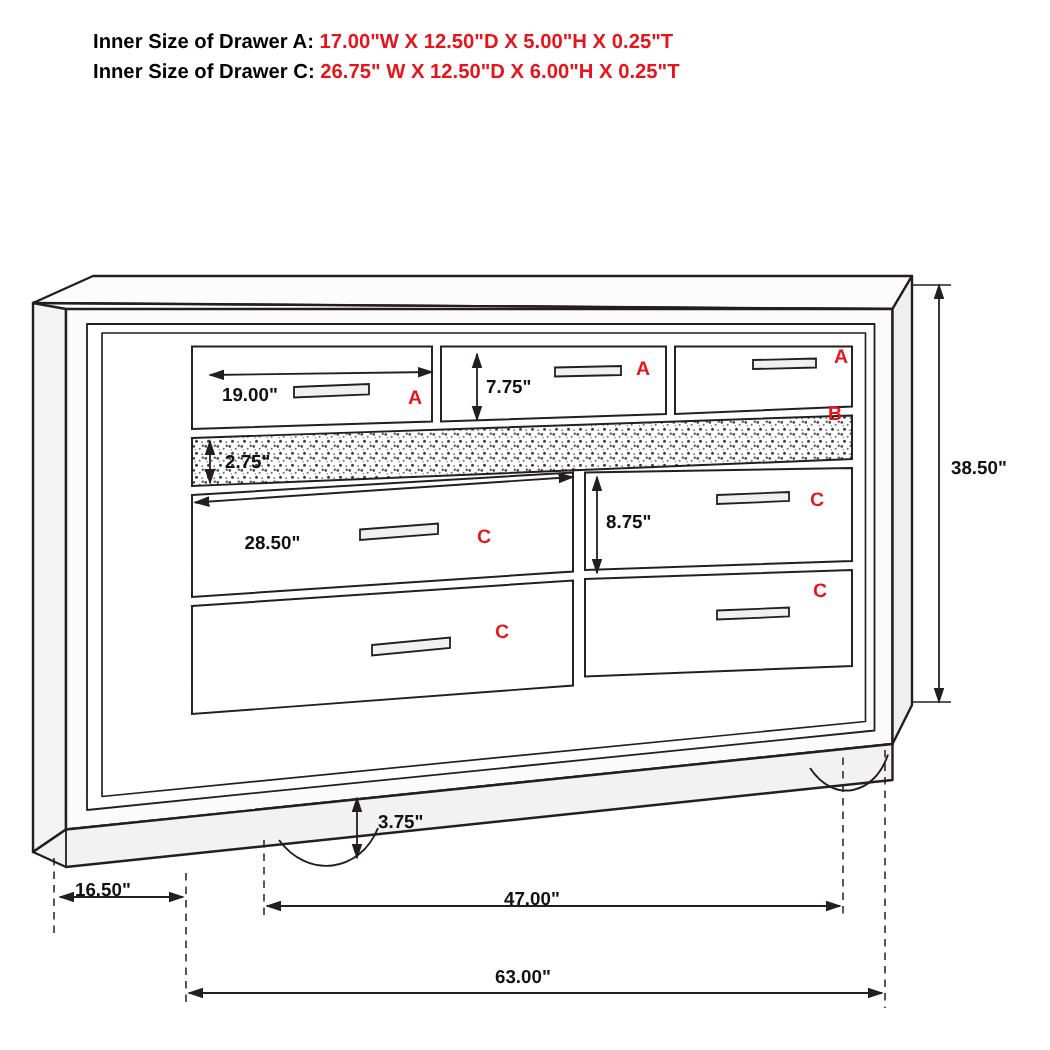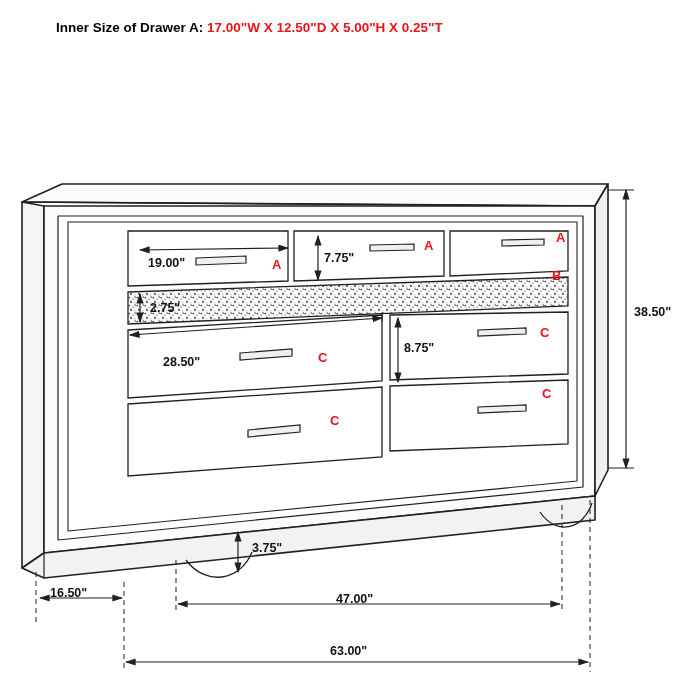--- a/index.html
+++ b/index.html
@@ -10,21 +10,21 @@
   #page {
     position: relative;
     width: 700px;
     height: 700px;
     background: #ffffff;
     font-family: "Liberation Sans", sans-serif;
     overflow: hidden;
   }
   .spec-block {
     position: absolute;
-    left: 56px;
+    left: 62px;
     top: 18px;
     width: 600px;
   }
   .spec-line {
     font-size: 13.5px;
     font-weight: bold;
     color: #000000;
     line-height: 20px;
     white-space: nowrap;
   }
@@ -50,20 +50,21 @@
     font-size: 13px;
   }
 </style>
 </head>
 <body>
 
 <div id="page">
 
   <div class="spec-block">
     <div class="spec-line"><span>Inner Size of Drawer A: </span><span class="red">17.00"W X 12.50"D X 5.00"H X 0.25"T</span></div>
+    <div class="spec-line"><span>Inner Size of Drawer C: </span><span class="red">26.75" W X 12.50"D X 6.00"H X 0.25"T</span></div>
   </div>
 
   <svg class="figure" viewBox="0 0 700 700">
     <defs>
       <pattern id="glitter" patternUnits="userSpaceOnUse" width="8" height="8">
         <rect width="8" height="8" fill="#ffffff"></rect>
         <circle cx="1.2" cy="1.6" r="0.9" fill="#4a4a4a"></circle>
         <circle cx="5.1" cy="3.2" r="0.7" fill="#6e6e6e"></circle>
         <circle cx="3.0" cy="6.1" r="1.0" fill="#3a3a3a"></circle>
         <circle cx="6.8" cy="6.8" r="0.6" fill="#777777"></circle>

